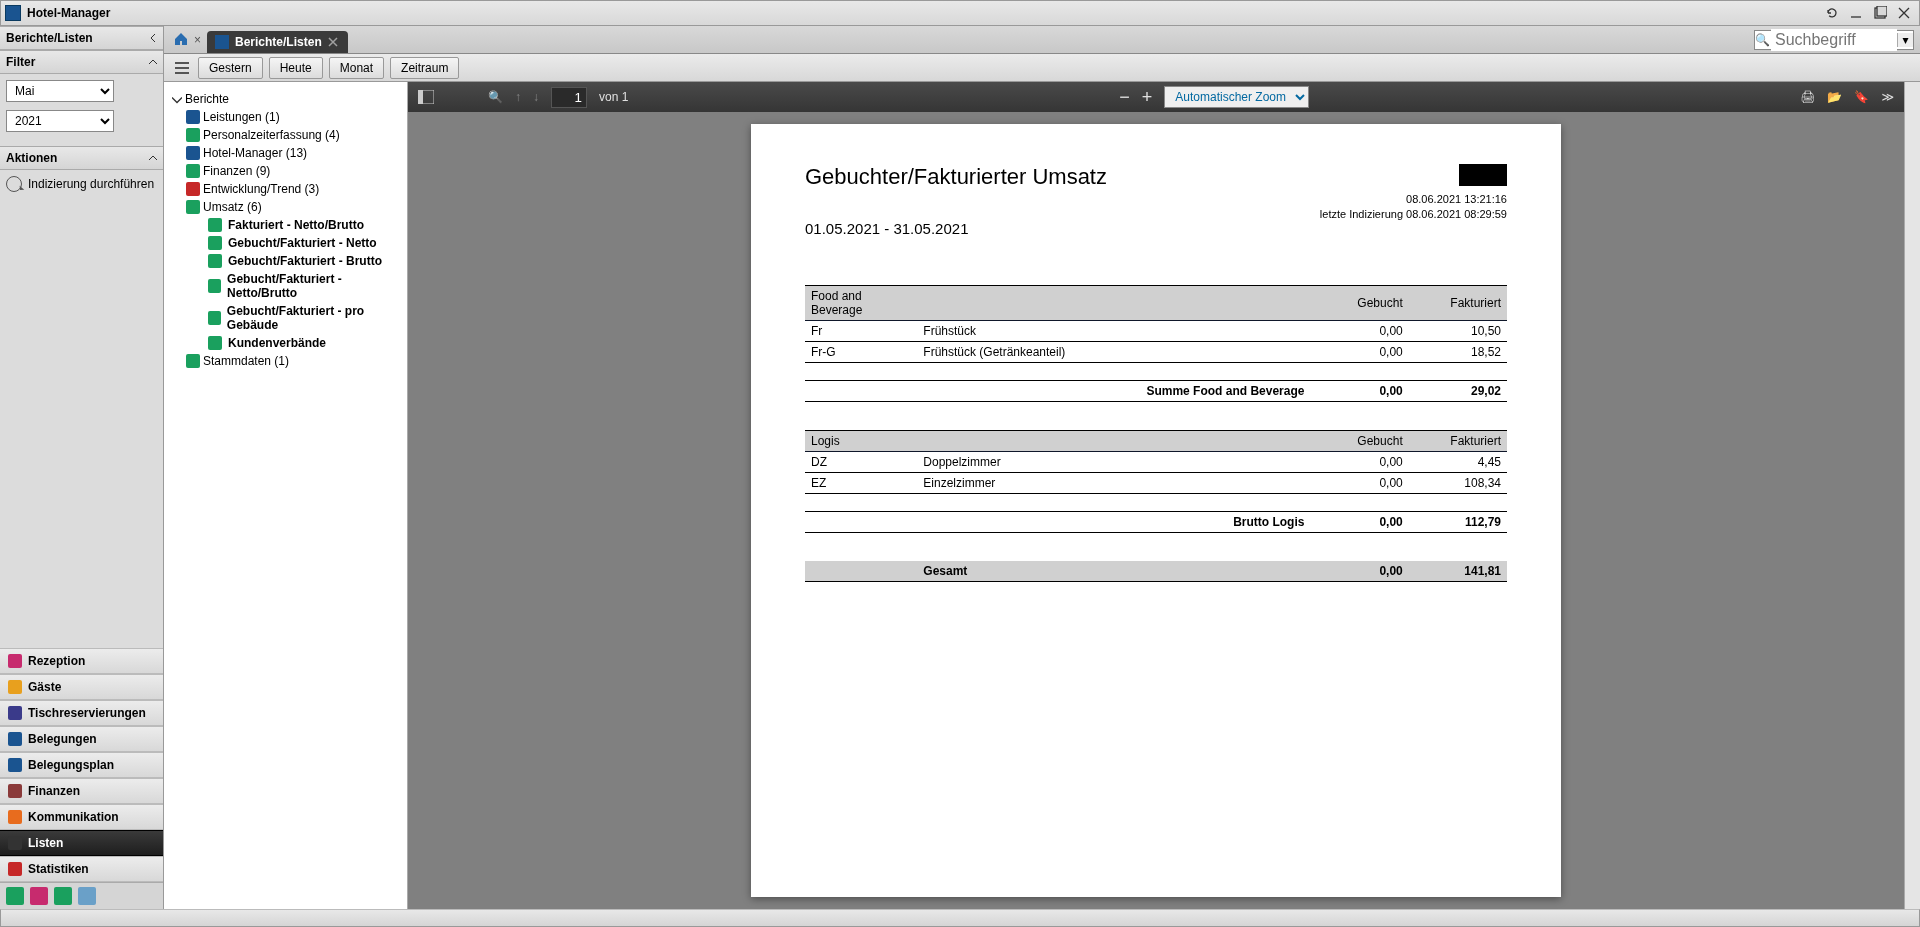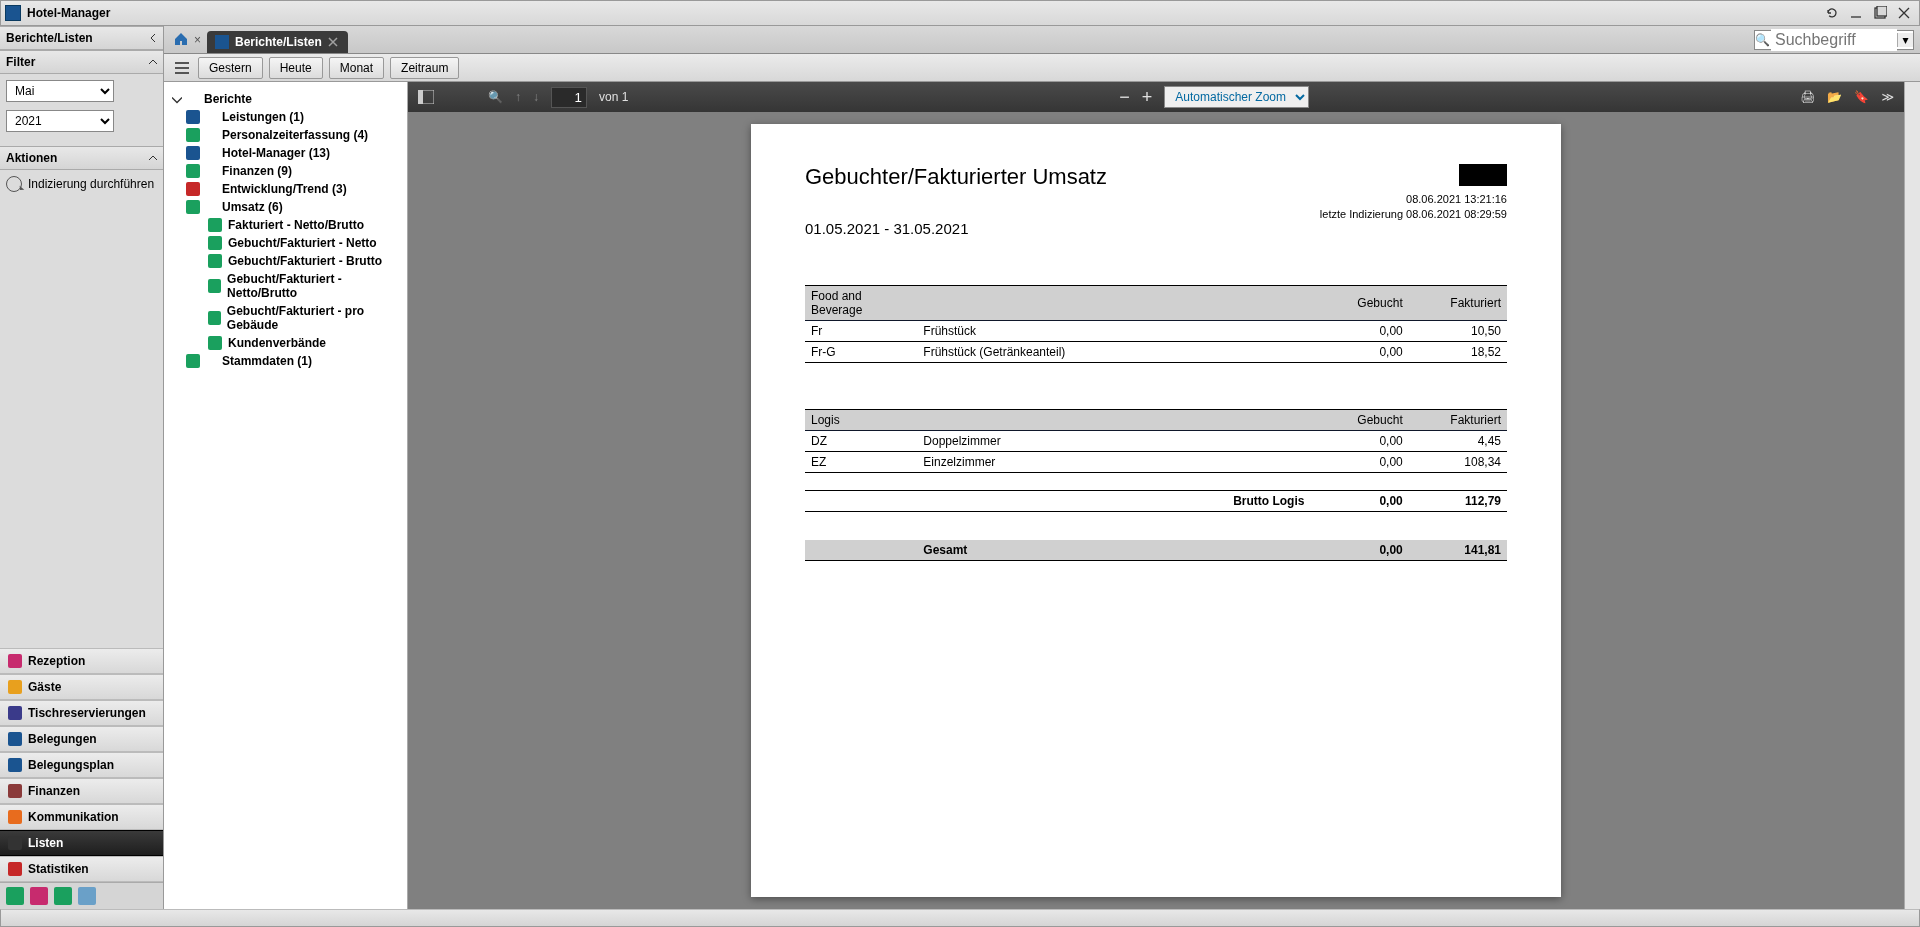--- a/index.html
+++ b/index.html
@@ -49,21 +49,21 @@
 
 
 .toolbar{height:28px;background:linear-gradient(#ebebeb,#d8d8d8);border-bottom:1px solid #999;display:flex;align-items:center;padding:0 8px;gap:6px;}
 .tb-btn{background:linear-gradient(#f5f5f5,#dcdcdc);border:1px solid #999;padding:3px 10px;font-size:12px;cursor:pointer;border-radius:2px;}
 .tb-icon-btn{width:20px;height:20px;display:flex;align-items:center;justify-content:center;cursor:pointer;}
 
 
 .workspace{flex:1;display:flex;background:#fff;overflow:hidden;}
 .tree-panel{width:244px;border-right:1px solid #aaa;background:#fff;overflow-y:auto;padding:8px 4px;}
 .tree-root{margin-left:4px;}
-.tree-node{display:flex;align-items:center;gap:22px;padding:2px 0;cursor:pointer;font-weight:bold;}
+.tree-node{display:flex;align-items:center;gap:3px;padding:2px 0;cursor:pointer;font-weight:normal;}
 .tree-leaf{display:flex;align-items:center;gap:6px;padding:2px 0 2px 22px;cursor:pointer;font-weight:bold;}
 .tree-expander{width:10px;height:10px;}
 .ticon{width:14px;height:14px;border-radius:2px;}
 
 
 .doc-area{flex:1;display:flex;flex-direction:column;background:#808080;position:relative;}
 .doc-toolbar{height:30px;background:linear-gradient(#4a4a4a,#353535);display:flex;align-items:center;padding:0 10px;color:#e0e0e0;font-size:12px;gap:12px;}
 .doc-toolbar .dbtn{cursor:pointer;display:flex;align-items:center;}
 .doc-toolbar input.page-in{width:36px;text-align:right;background:#2a2a2a;color:#fff;border:1px solid #555;padding:2px 4px;}
 .doc-toolbar select.zoom{background:#efefef;color:#0369a1;border:1px solid #888;padding:2px 6px;font-size:12px;}
@@ -343,20 +343,26 @@
                     </tr>
                     <tr>
                       <td>Fr-G</td>
                       <td>Frühstück (Getränkeanteil)</td>
                       <td class="num">0,00</td>
                       <td class="num">18,52</td>
                     </tr>
                     <tr>
                       <td colspan="4" style="border:none;height:18px"></td>
                     </tr>
+                    <tr class="sumrow">
+                      <td></td>
+                      <td style="text-align:right">Summe Food and Beverage</td>
+                      <td class="num">0,00</td>
+                      <td class="num">29,02</td>
+                    </tr>
                   </tbody>
                 </table>
                 <table class="rpt">
                   <tbody>
                     <tr>
                       <th style="width:16%">Logis</th>
                       <th></th>
                       <th class="num" style="width:14%">Gebucht</th>
                       <th class="num" style="width:14%">Fakturiert</th>
                     </tr>

